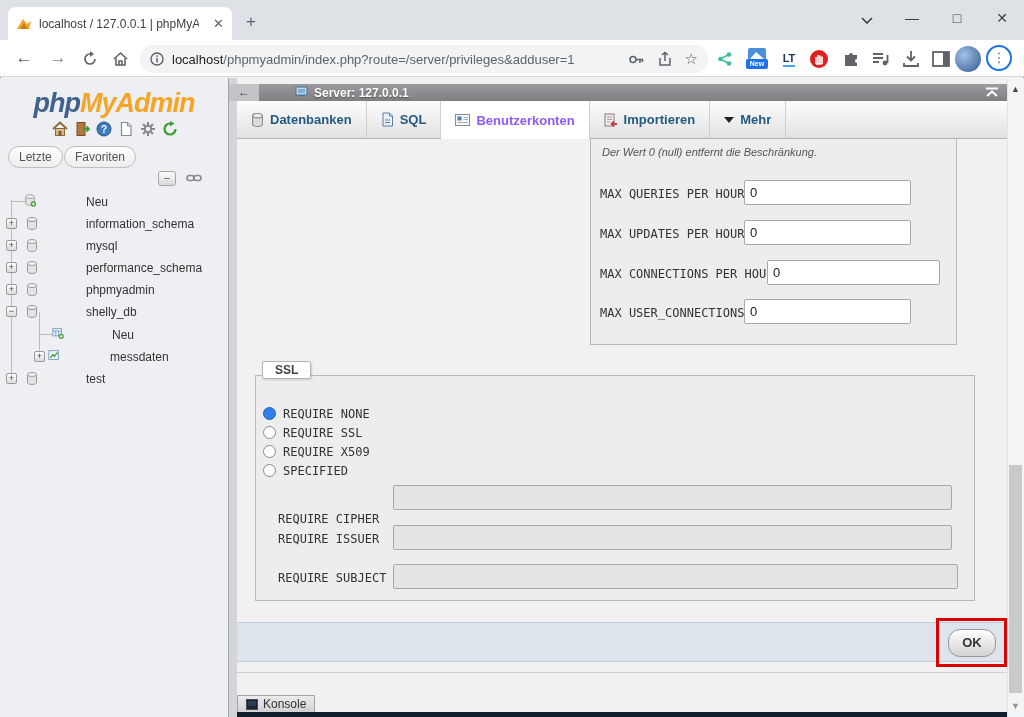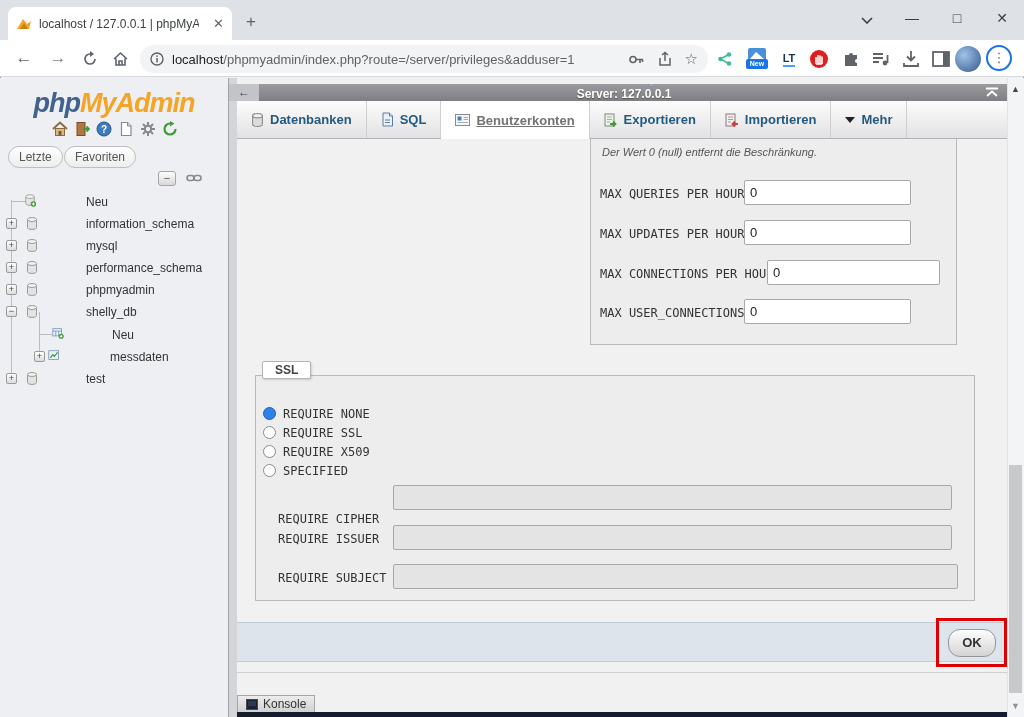--- a/index.html
+++ b/index.html
@@ -27,21 +27,21 @@
   .sidebar{left:0;top:78px;width:228px;height:639px;background:#edeff2;}
   .divider{left:228px;top:78px;width:9px;height:639px;background:#d4d5d8;border-left:1px solid #a2a3a7;box-sizing:border-box;}
   .pma-logo{left:0;top:88px;width:228px;text-align:center;font-size:27px;font-weight:bold;font-style:italic;letter-spacing:-1px;}
   .nav-btn{top:146px;height:22px;background:linear-gradient(#ffffff,#eceded);border:1px solid #bcbec2;border-radius:11px;font-size:12px;color:#555;display:flex;align-items:center;justify-content:center;padding:0 10px;box-sizing:border-box;}
   .expander{position:absolute;width:11px;height:11px;background:linear-gradient(#fdfdfd,#dcdcdc);border:1px solid #9a9a9a;border-radius:2px;font-size:9px;line-height:9px;text-align:center;color:#444;box-sizing:border-box;}
   .treeline{position:absolute;background:#bcbcbc;}
   .cyl{position:absolute;width:12px;height:13px;}
   .tlabel{position:absolute;font-size:12px;color:#333;white-space:nowrap;margin-left:40px;}
 
   
-  .srvbar{left:237px;top:84px;width:770px;height:17px;background:linear-gradient(#9b9b9f,#7e7e83);display:flex;align-items:center;flex-direction:column;}
+  .srvbar{left:237px;top:84px;width:770px;height:17px;background:linear-gradient(#9b9b9f,#7e7e83);display:flex;align-items:center;}
   .srvtitle{color:#fff;font-size:12px;font-weight:bold;text-shadow:0 1px 1px #555;margin-left:4px;}
   .backsq{left:229px;top:84px;width:30px;height:17px;background:#c3c4c7;color:#3f3f42;font-size:12px;text-align:center;line-height:16px;}
   .tabsrow{left:237px;top:101px;width:770px;height:38px;background:linear-gradient(#fcfcfc,#e2e2e4);border-bottom:1px solid #b3b3b6;box-sizing:border-box;display:flex;}
   .pma-tab{display:flex;align-items:center;gap:6px;padding:0 14px;border-right:1px solid #cfcfd2;font-size:13px;font-weight:bold;}
   .pma-tab.active{background:#fff;border-right:1px solid #cfcfd2;margin-bottom:-1px;}
   .fieldset{background:#ededed;border:1px solid #b9b9b9;box-sizing:border-box;}
   .monolabel{font-family:"DejaVu Sans Mono","Liberation Mono",monospace;font-size:12px;color:#333;white-space:nowrap;}
   .txtinput{position:absolute;background:#fff;border:1px solid #a8a8a8;border-radius:2px;font-size:13px;color:#222;padding:0 5px;box-sizing:border-box;height:25px;}
   .txtinput:disabled,.txtinput.disabled{background:#e4e4e4;color:#666;}
   .radio{position:absolute;width:13px;height:13px;border-radius:50%;background:#fff;border:1px solid #8a8a8a;box-sizing:border-box;}
@@ -332,29 +332,21 @@
           <path d="M4 8 h5 M4 10.5 h5" stroke="#5a7ea0"></path>
         </svg>
       <span style="color:#235a81;">SQL</span>
     </div>
     <div class="pma-tab active">
       <svg width="15" height="12" viewBox="0 0 15 12">
           <rect x="0.5" y="0.5" width="14" height="11" fill="#f7f7f7" stroke="#8a8a8a"></rect>
           <rect x="2.5" y="2.5" width="4" height="4" fill="#4a7fb5"></rect>
           <path d="M8.5 3.5 h4.5 M8.5 5.5 h4.5 M2.5 8.5 h10.5" stroke="#9ab0c4"></path>
         </svg>
-      <span style="color:#737373;text-decoration:underline;">Benutzerkonten</span>
-    </div>
-    <div class="pma-tab">
-      <svg width="14" height="14" viewBox="0 0 14 14">
-          <rect x="1" y="1" width="9" height="12" fill="#eef3ee" stroke="#7a8a7a"></rect>
-          <path d="M3 4 h5 M3 6.5 h5 M3 9 h3" stroke="#9ab09a"></path>
-          <path d="M6 11 h5 M9 8.5 L11.5 11 L9 13.5" stroke="#3f9c35" stroke-width="1.8" fill="none"></path>
-        </svg>
-      <span style="color:#235a81;">Exportieren</span>
+      <span style="color:#8b5cf6;">Benutzerkonten</span>
     </div>
     <div class="pma-tab">
       <svg width="14" height="14" viewBox="0 0 14 14">
           <rect x="1" y="1" width="9" height="12" fill="#f3eeee" stroke="#8a7a7a"></rect>
           <path d="M3 4 h5 M3 6.5 h5 M3 9 h3" stroke="#b09a9a"></path>
           <path d="M13 11 h-5 M10 8.5 L7.5 11 L10 13.5" stroke="#c94040" stroke-width="1.8" fill="none"></path>
         </svg>
       <span style="color:#235a81;">Importieren</span>
     </div>
     <div class="pma-tab">

